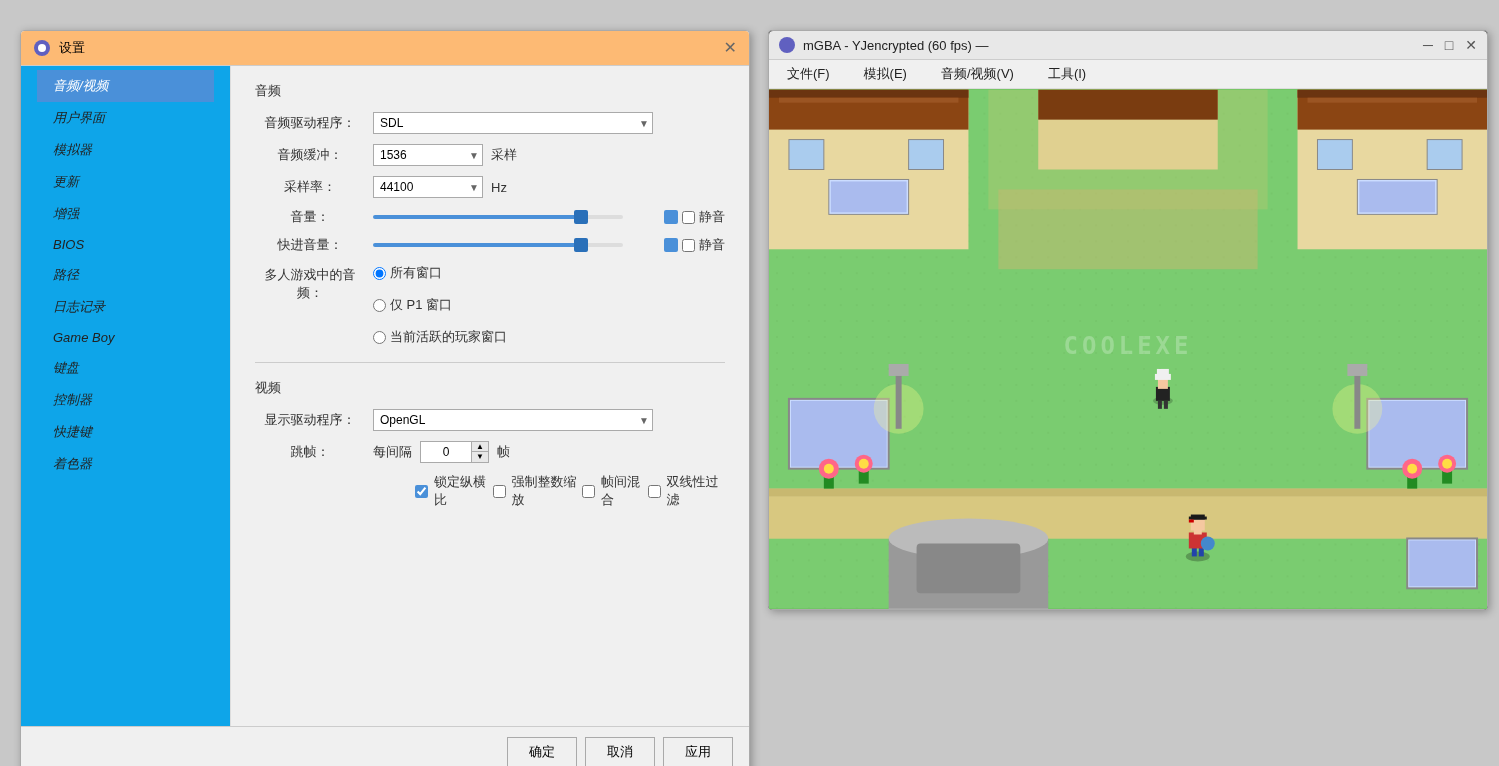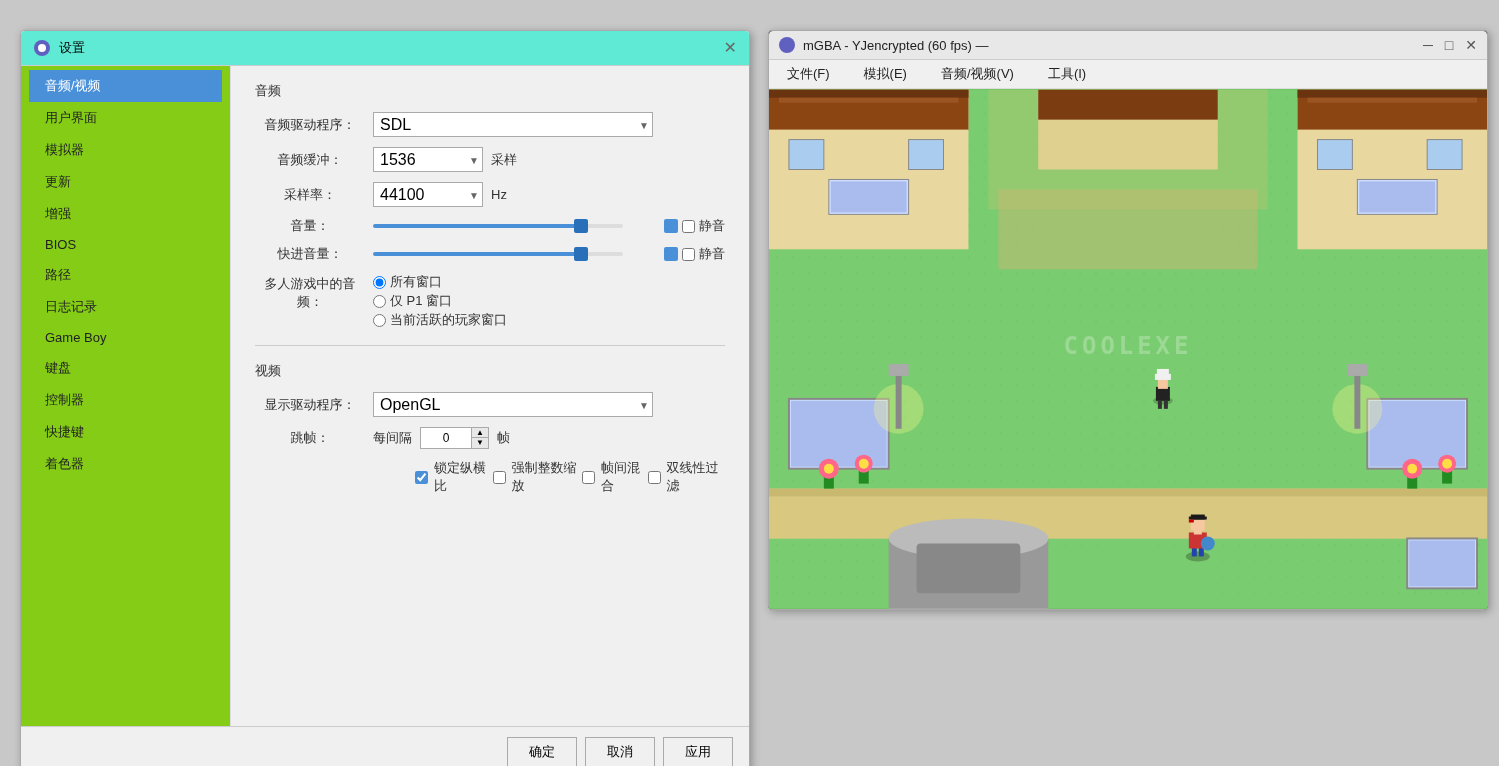--- a/index.html
+++ b/index.html
@@ -19,21 +19,21 @@
       top: 30px;
       left: 20px;
       width: 730px;
       background: #f0f0f0;
       border: 1px solid #aaa;
       box-shadow: 2px 2px 8px rgba(0,0,0,0.3);
       border-radius: 4px;
     }
 
     .title-bar {
-      background: #5eead4;
+      background: #fdba74;
       border-bottom: 1px solid #ccc;
       padding: 8px 12px;
       display: flex;
       align-items: center;
       justify-content: space-between;
       border-radius: 4px 4px 0 0;
     }
 
     .title-bar-left {
       display: flex;
@@ -54,23 +54,24 @@
     }
 
     .window-body {
       display: flex;
       height: 660px;
     }
 
     
     .sidebar {
       width: 210px;
-      background: #84cc16;
+      background: #0ea5e9;
       border-right: 1px solid #ddd;
-      padding: 4px 8px;
+      padding: 4px 16px;
+      font-style: italic;
     }
 
     .sidebar-item {
       padding: 7px 16px;
       cursor: pointer;
       color: #222;
       font-size: 13px;
     }
 
     .sidebar-item.active {
@@ -110,21 +111,21 @@
     .select-wrapper {
       position: relative;
       display: inline-flex;
       align-items: center;
     }
 
     .select-wrapper select {
       border: 1px solid #aaa;
       background: white;
       padding: 3px 28px 3px 6px;
-      font-size: 16px;
+      font-size: 12px;
       cursor: pointer;
       appearance: none;
       -webkit-appearance: none;
       min-width: 280px;
     }
 
     .select-wrapper select.small {
       min-width: 110px;
     }
 
@@ -469,21 +470,21 @@
           <div style="width:14px;height:14px;background:#4a90d9;border-radius:2px;"></div>
           <label class="mute-checkbox-label">
             <input type="checkbox" style="">
             <span>静音</span>
           </label>
         </div>
       </div>
 
       <div class="form-row" style="align-items:flex-start;margin-top:4px;">
         <span class="form-label" style="padding-top:2px;">多人游戏中的音频：</span>
-        <div style="display:flex;flex-direction:column;gap:1px;">
+        <div style="display:flex;flex-direction:column;gap:14px;">
           <label class="mute-checkbox-label">
             <input type="radio" name="multiplay" checked="" style="">
             <span>所有窗口</span>
           </label>
           <label class="mute-checkbox-label">
             <input type="radio" name="multiplay" style="">
             <span>仅 P1 窗口</span>
           </label>
           <label class="mute-checkbox-label">
             <input type="radio" name="multiplay" style="">

